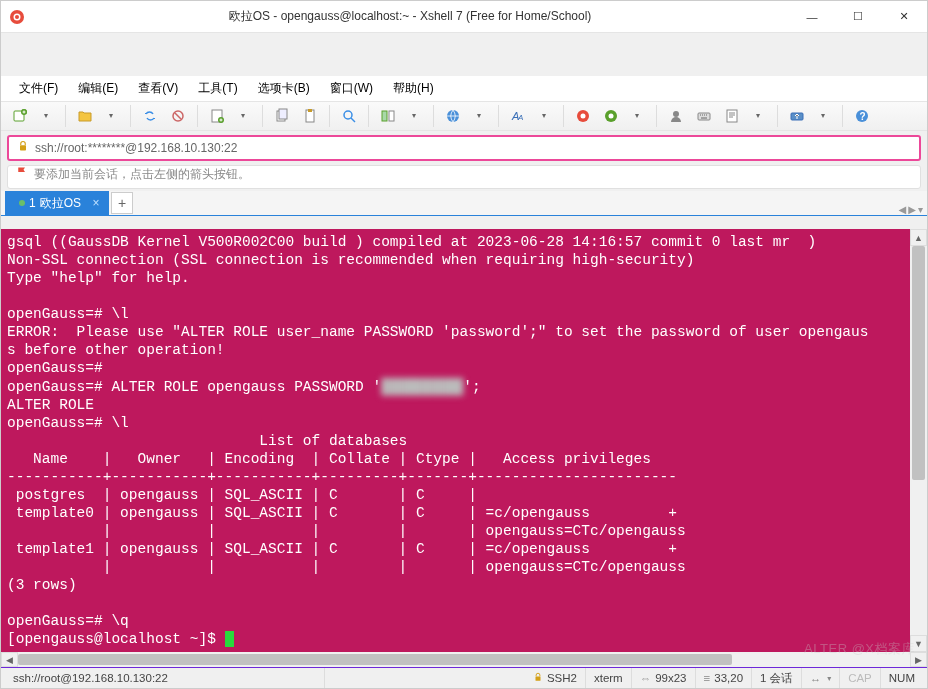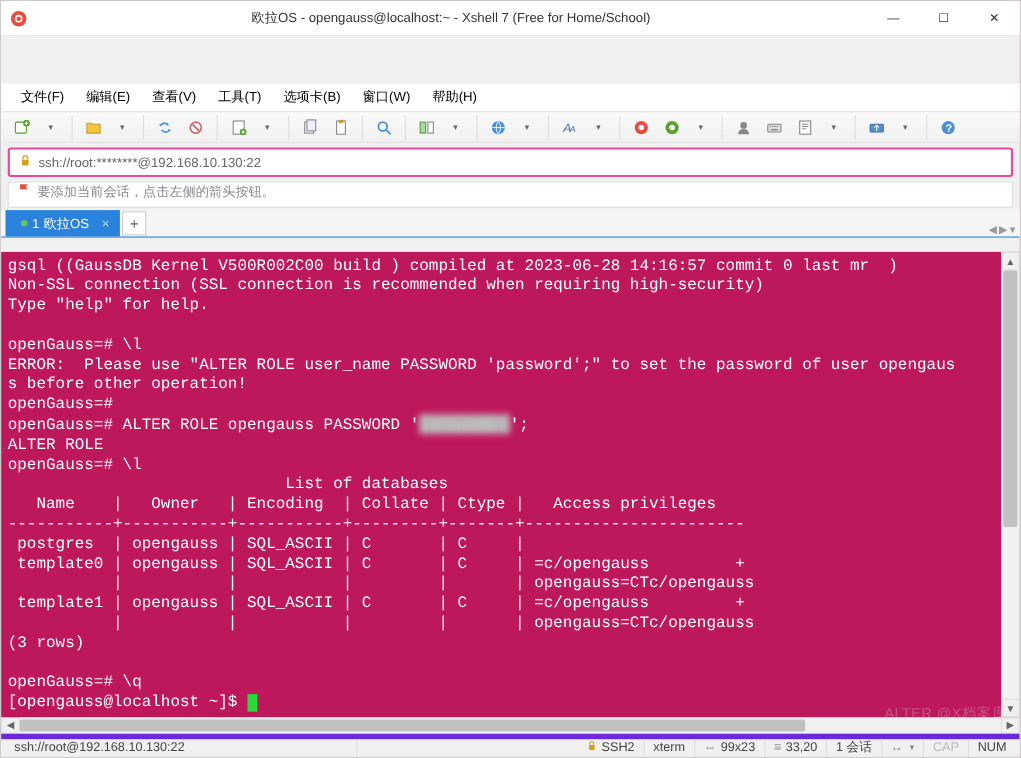--- a/index.html
+++ b/index.html
@@ -49,21 +49,21 @@
   .vscroll { width: 17px; background: #f0f0f0; display:flex; flex-direction:column; }
   .vscroll .arrow { height: 17px; background:#f0f0f0; border:1px solid #ddd; display:flex; align-items:center; justify-content:center; font-size:9px; color:#666; }
   .vscroll .track { flex:1; background:#f0f0f0; position:relative; }
   .vscroll .thumb { position:absolute; left:2px; right:2px; top:0; height: 60%; background:#c1c1c1; border-radius:2px; }
   .hscroll { height: 17px; background:#f0f0f0; display:flex; }
   .hscroll .arrow { width:17px; border:1px solid #ddd; display:flex; align-items:center; justify-content:center; font-size:9px; color:#666; }
   .hscroll .track { flex:1; position:relative; }
   .hscroll .thumb { position:absolute; top:2px; bottom:2px; left:0; width: 80%; background:#c1c1c1; border-radius:2px; }
 
   
-  .statusbar { height: 24px; background: #f0f0f0; border-top: 5px solid #6d28d9; display: flex; align-items: flex-end; font-size: 11.5px; color: #444; padding: 0 4px; }
+  .statusbar { height: 24px; background: #f0f0f0; border-top: 1px solid #6d28d9; display: flex; align-items: flex-end; font-size: 11.5px; color: #444; padding: 0 4px; }
   .statusbar .seg { padding: 0 8px; border-right: 1px solid #ddd; height:100%; display:flex; align-items:center; gap:4px; }
   .statusbar .seg:last-child { border-right:none; }
   .statusbar .spacer { flex:1; }
   .statusbar .lock-ico { color:#d4a017; }
   .watermark { position:absolute; right: 12px; bottom: 30px; font-size: 13px; color: rgba(200,200,200,.35); pointer-events:none; font-family: sans-serif; letter-spacing: .5px; }
 
   .blurred { filter: blur(3px); color:#bbb; }
 </style>
 </head>
 <body>

